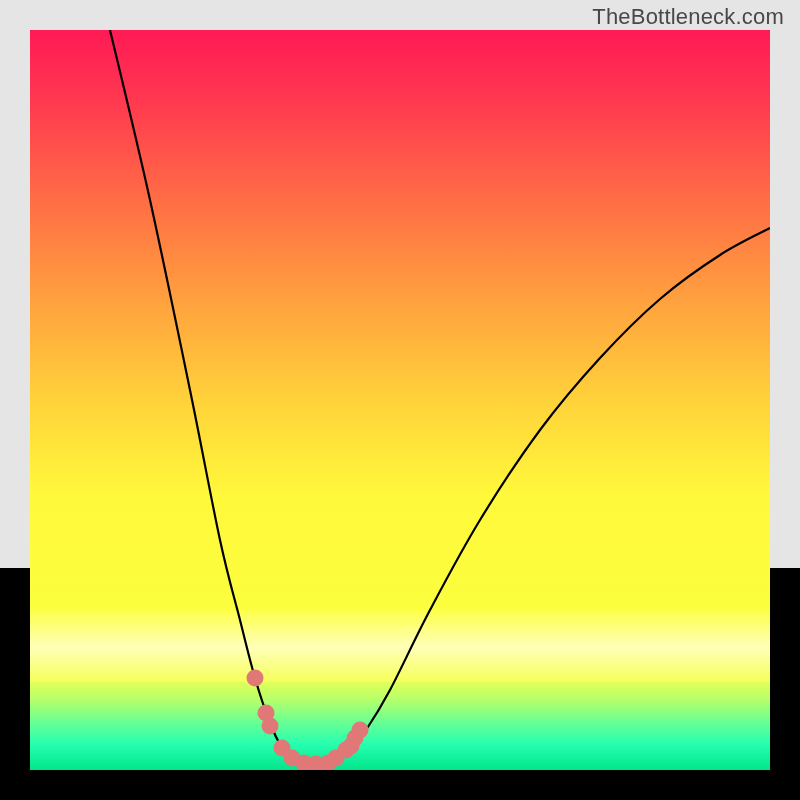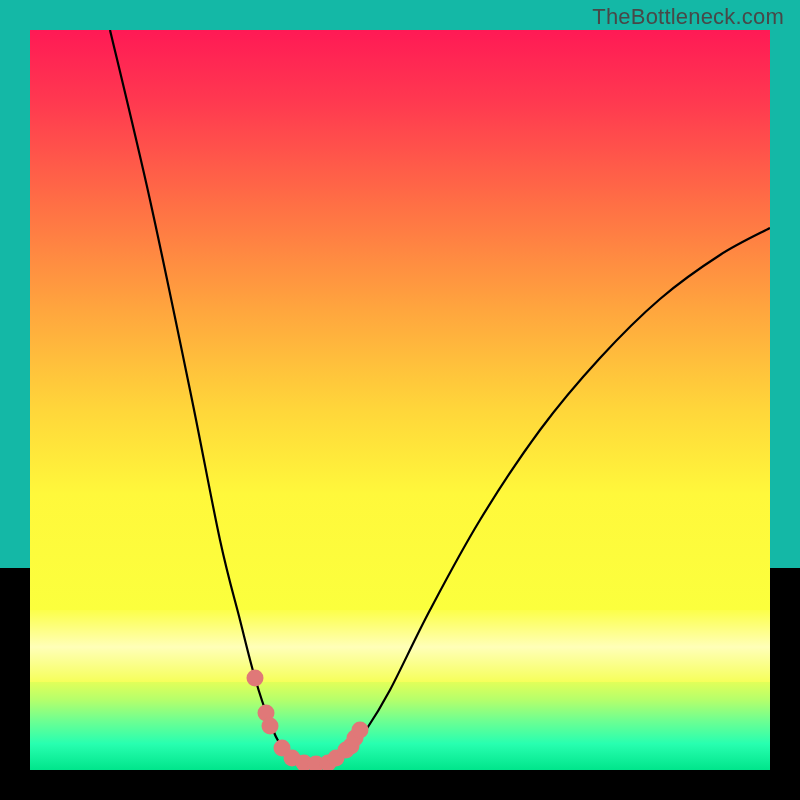--- a/index.html
+++ b/index.html
@@ -7,21 +7,21 @@
     padding: 0;
     width: 800px;
     height: 800px;
     background: #000;
     overflow: hidden;
   }
   .container {
     position: relative;
     width: 800px;
     height: 568px;
-    background: #14b8a6;
+    background: #e5e5e5;
   }
   .watermark {
     position: absolute;
     top: 4px;
     right: 16px;
     color: #484848;
     font-family: Arial, Helvetica, sans-serif;
     font-size: 22px;
     font-weight: 500;
     letter-spacing: 0.2px;

